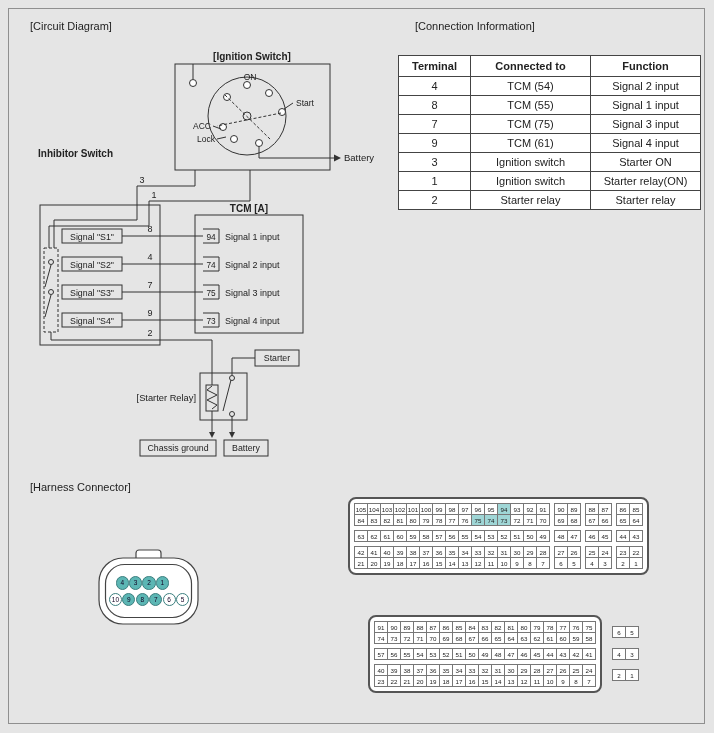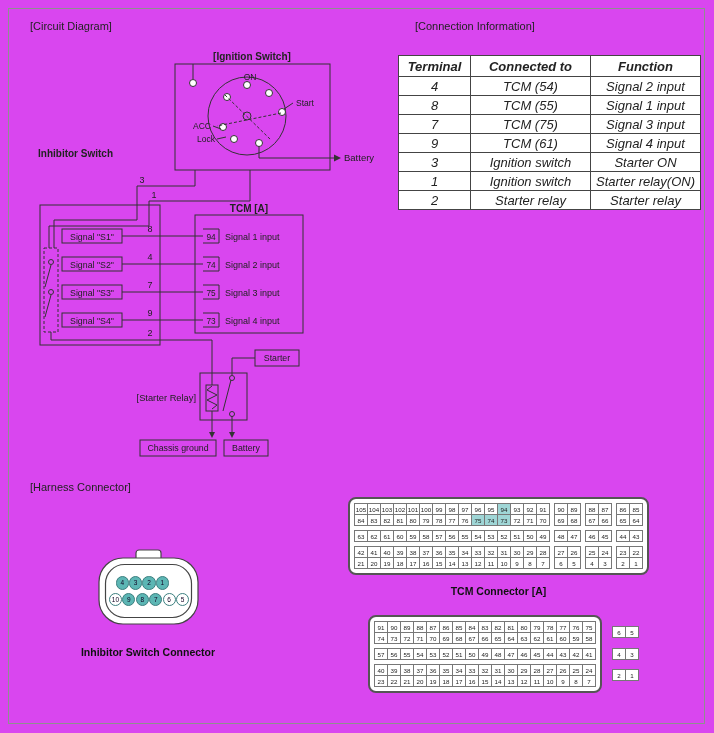--- a/index.html
+++ b/index.html
@@ -1,22 +1,22 @@
 <!DOCTYPE html>
 <html style="--hl: #9fd6d6; --pin: #5cb6b4;"><head>
 <meta charset="utf-8">
 <style>
   * { margin:0; padding:0; box-sizing:border-box; }
   html,body { width:714px; height:733px; background:#fff; font-family:"Liberation Sans","DejaVu Sans",sans-serif; color:#222; }
-  .page { position:absolute; left:0; top:0; width:714px; height:733px; background:#d946ef; overflow:hidden; }
+  .page { position:absolute; left:0; top:0; width:714px; height:733px; background:#e5e5e5; overflow:hidden; }
   .frame { position:absolute; left:8px; top:8px; width:697px; height:716px; border:1px solid #8f8f8f; }
   .abs { position:absolute; }
   .section-label { font-size:11px; color:#222; }
   
-  table.conn-info { border-collapse:collapse; font-size:13px; background:#fff;font-style:italic; }
+  table.conn-info { border-collapse:collapse; font-size:11px; background:#fff; }
   table.conn-info th { border:1px solid #444; font-weight:bold; height:21px; padding:0 4px; text-align:center; }
   table.conn-info td { border:1px solid #444; height:19px; padding:0 4px; text-align:center; }
   table.conn-info th:nth-child(1), table.conn-info td:nth-child(1) { width:72px; }
   table.conn-info th:nth-child(2), table.conn-info td:nth-child(2) { width:120px; }
   table.conn-info th:nth-child(3), table.conn-info td:nth-child(3) { width:110px; }
   
   .connector-box { border:2px solid #555; border-radius:8px; padding:4px; background:#fff; display:flex; flex-direction:column; }
   .connector-mini { display:flex; flex-direction:column; }
   .conn-row { display:flex; }
   .conn-row + .conn-row { margin-top:-1px; }
@@ -205,21 +205,20 @@
         <div class="pin-circle hl" style="left: 57.4px; top: 31.4px;">2</div>
         <div class="pin-circle hl" style="left: 70.8px; top: 31.4px;">1</div>
         <div class="pin-circle" style="left: 23.9px; top: 47.9px;">10</div>
         <div class="pin-circle hl" style="left: 37.3px; top: 47.9px;">9</div>
         <div class="pin-circle hl" style="left: 50.7px; top: 47.9px;">8</div>
         <div class="pin-circle hl" style="left: 64.1px; top: 47.9px;">7</div>
         <div class="pin-circle" style="left: 77.5px; top: 47.9px;">6</div>
         <div class="pin-circle" style="left: 90.9px; top: 47.9px;">5</div>
       </div>
   </div>
-  <div class="abs conn-title" style="left:59px; top:646px; width:178px;">Inhibitor Switch Connector</div>
 
   <div class="abs connector-box" style="left:348px; top:497px; width:301px;">
       <div class="conn-row">
         <div class="conn-seg">
           <div class="conn-cell">105</div>
           <div class="conn-cell">104</div>
           <div class="conn-cell">103</div>
           <div class="conn-cell">102</div>
           <div class="conn-cell">101</div>
           <div class="conn-cell">100</div>
@@ -364,21 +363,20 @@
         <div class="conn-seg">
           <div class="conn-cell">4</div>
           <div class="conn-cell">3</div>
         </div>
         <div class="conn-seg">
           <div class="conn-cell">2</div>
           <div class="conn-cell">1</div>
         </div>
       </div>
     </div>
-  <div class="abs conn-title" style="left:348px; top:585px; width:301px;">TCM Connector [A]</div>
 
   <div class="abs" style="left:368px; top:615px; width:275px; height:82px;">
     <div class="connector-box" style="width:234px;">
         <div class="conn-row">
           <div class="conn-seg">
             <div class="conn-cell">91</div>
             <div class="conn-cell">90</div>
             <div class="conn-cell">89</div>
             <div class="conn-cell">88</div>
             <div class="conn-cell">87</div>

